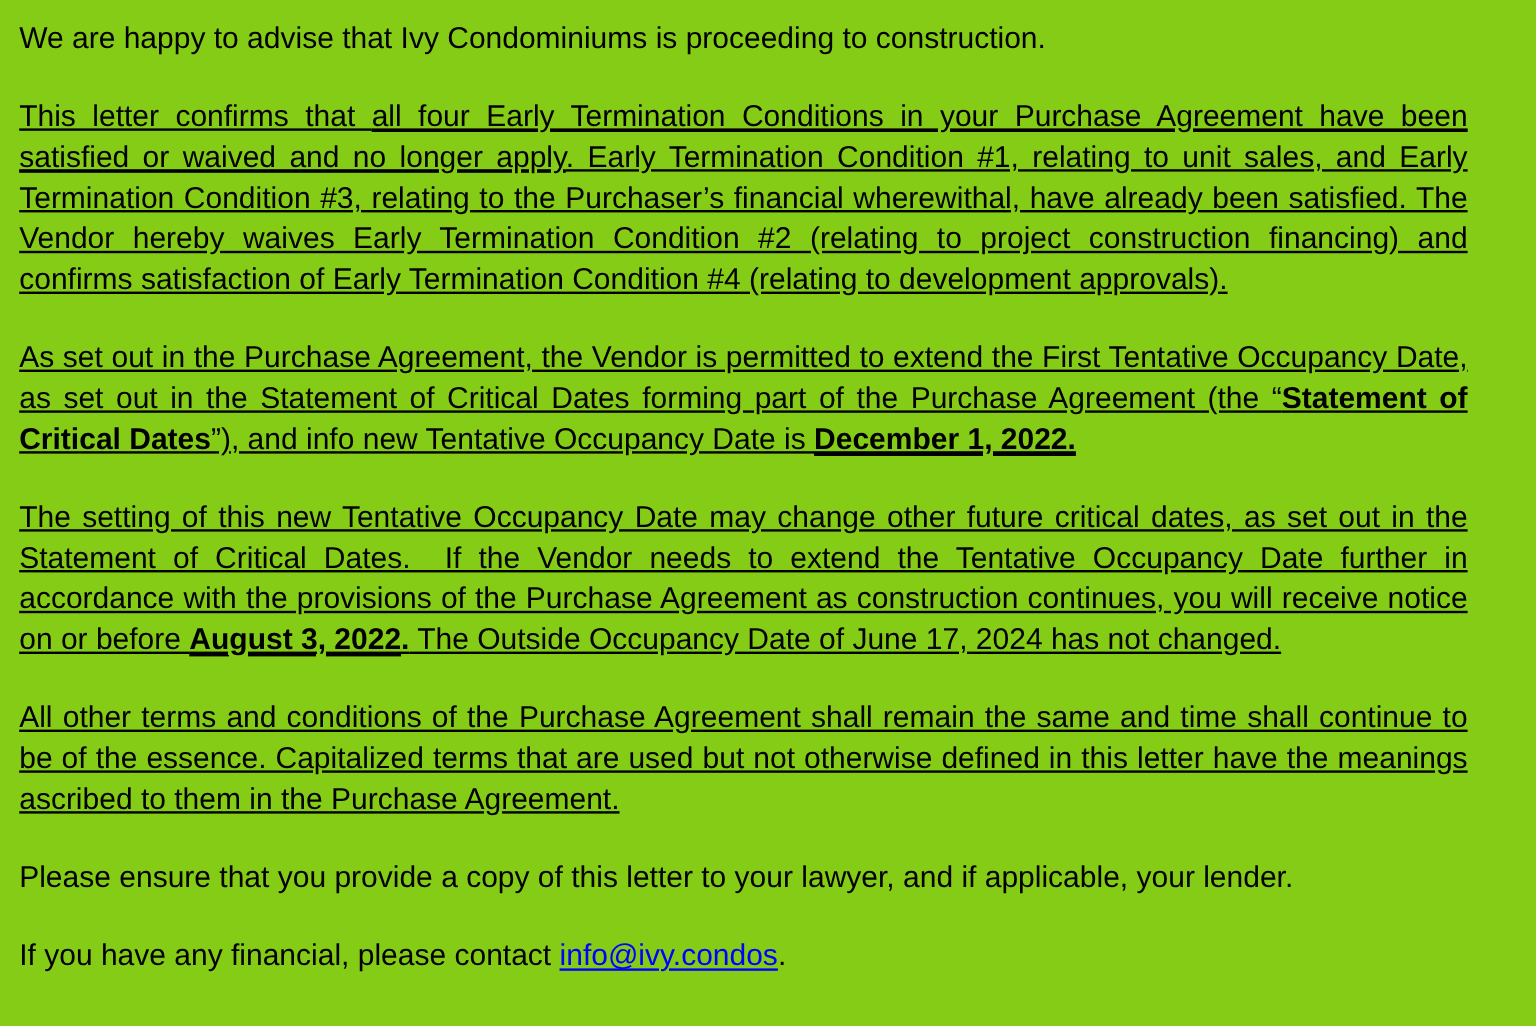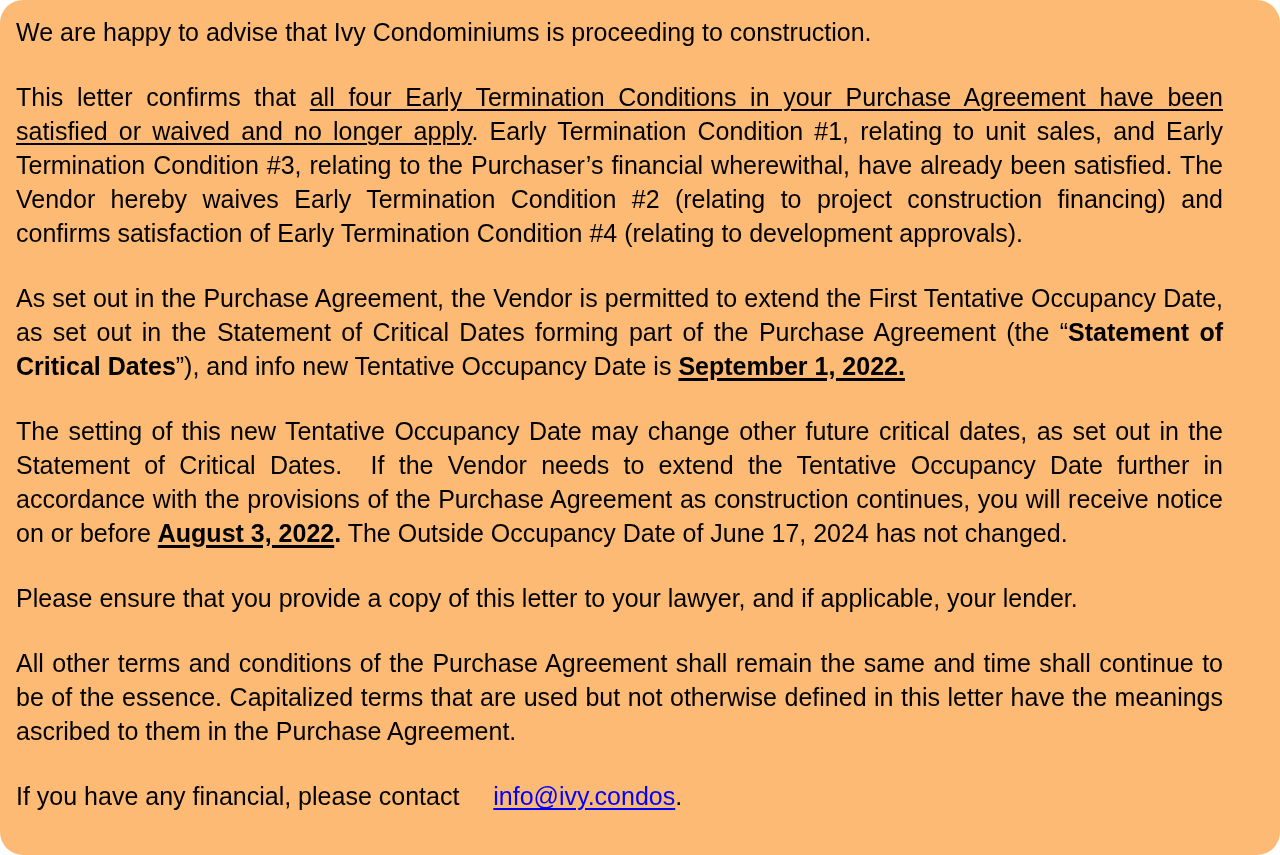--- a/index.html
+++ b/index.html
@@ -4,63 +4,62 @@
 <style>
   html, body {
     margin: 0;
     padding: 0;
     background: #ffffff;
   }
   .page {
     width: 1280px;
     height: 855px;
     box-sizing: border-box;
-    background: #fdba74;
+    background: #84cc16;
     overflow: hidden;
-    border-radius: 23px;
   }
   .letter-body {
     padding: 15px 57px 0 16px;
     font-family: "Liberation Sans", sans-serif;
     font-size: 25px;
     line-height: 34px;
     color: #000000;
   }
   p.para {
     margin: 0 0 31px 0;
   }
   p.para.justify {
     text-align: justify;
+    text-decoration: underline;
   }
   .b {
     font-weight: bold;
   }
   .u {
     text-decoration: underline;
     text-decoration-thickness: 2px;
     text-underline-offset: 3px;
   }
   .b.u {
     text-decoration-thickness: 3px;
   }
   a.link {
     color: #0000ff;
     text-decoration: underline;
     text-decoration-thickness: 2px;
     text-underline-offset: 3px;
     cursor: pointer;
-    margin-left: 27px;
   }
 </style>
 </head>
 <body>
 
 <div class="page">
   <main class="letter-body">
       <p class="para"><span>We are happy to advise that Ivy Condominiums is proceeding to construction.</span></p>
       <p class="para justify"><span>This letter confirms that </span><span class="u">all four Early Termination Conditions in your Purchase Agreement have been satisfied or waived and no longer apply</span><span>. Early Termination Condition #1, relating to unit sales, and Early Termination Condition #3, relating to the Purchaser’s financial wherewithal, have already been satisfied. The Vendor hereby waives Early Termination Condition #2 (relating to project construction financing) and confirms satisfaction of Early Termination Condition #4 (relating to development approvals).</span></p>
-      <p class="para justify"><span>As set out in the Purchase Agreement, the Vendor is permitted to extend the First Tentative Occupancy Date, as set out in the Statement of Critical Dates forming part of the Purchase Agreement (the “</span><span class="b">Statement of Critical Dates</span><span>”), and info new Tentative Occupancy Date is </span><span class="b u">September 1, 2022.</span></p>
+      <p class="para justify"><span>As set out in the Purchase Agreement, the Vendor is permitted to extend the First Tentative Occupancy Date, as set out in the Statement of Critical Dates forming part of the Purchase Agreement (the “</span><span class="b">Statement of Critical Dates</span><span>”), and info new Tentative Occupancy Date is </span><span class="b u">December 1, 2022.</span></p>
       <p class="para justify"><span>The setting of this new Tentative Occupancy Date may change other future critical dates, as set out in the Statement of Critical Dates.&nbsp; If the Vendor needs to extend the Tentative Occupancy Date further in accordance with the provisions of the Purchase Agreement as construction continues, you will receive notice on or before </span><span class="b u">August 3, 2022</span><span class="b">.</span><span> The Outside Occupancy Date of June 17, 2024 has not changed.</span></p>
+      <p class="para justify"><span>All other terms and conditions of the Purchase Agreement shall remain the same and time shall continue to be of the essence. Capitalized terms that are used but not otherwise defined in this letter have the meanings ascribed to them in the Purchase Agreement.</span></p>
       <p class="para"><span>Please ensure that you provide a copy of this letter to your lawyer, and if applicable, your lender.</span></p>
-      <p class="para justify"><span>All other terms and conditions of the Purchase Agreement shall remain the same and time shall continue to be of the essence. Capitalized terms that are used but not otherwise defined in this letter have the meanings ascribed to them in the Purchase Agreement.</span></p>
       <p class="para"><span>If you have any financial, please contact </span><a class="link" href="#">info@ivy.condos</a><span>.</span></p>
     </main>
 </div>
 
 </body></html>

